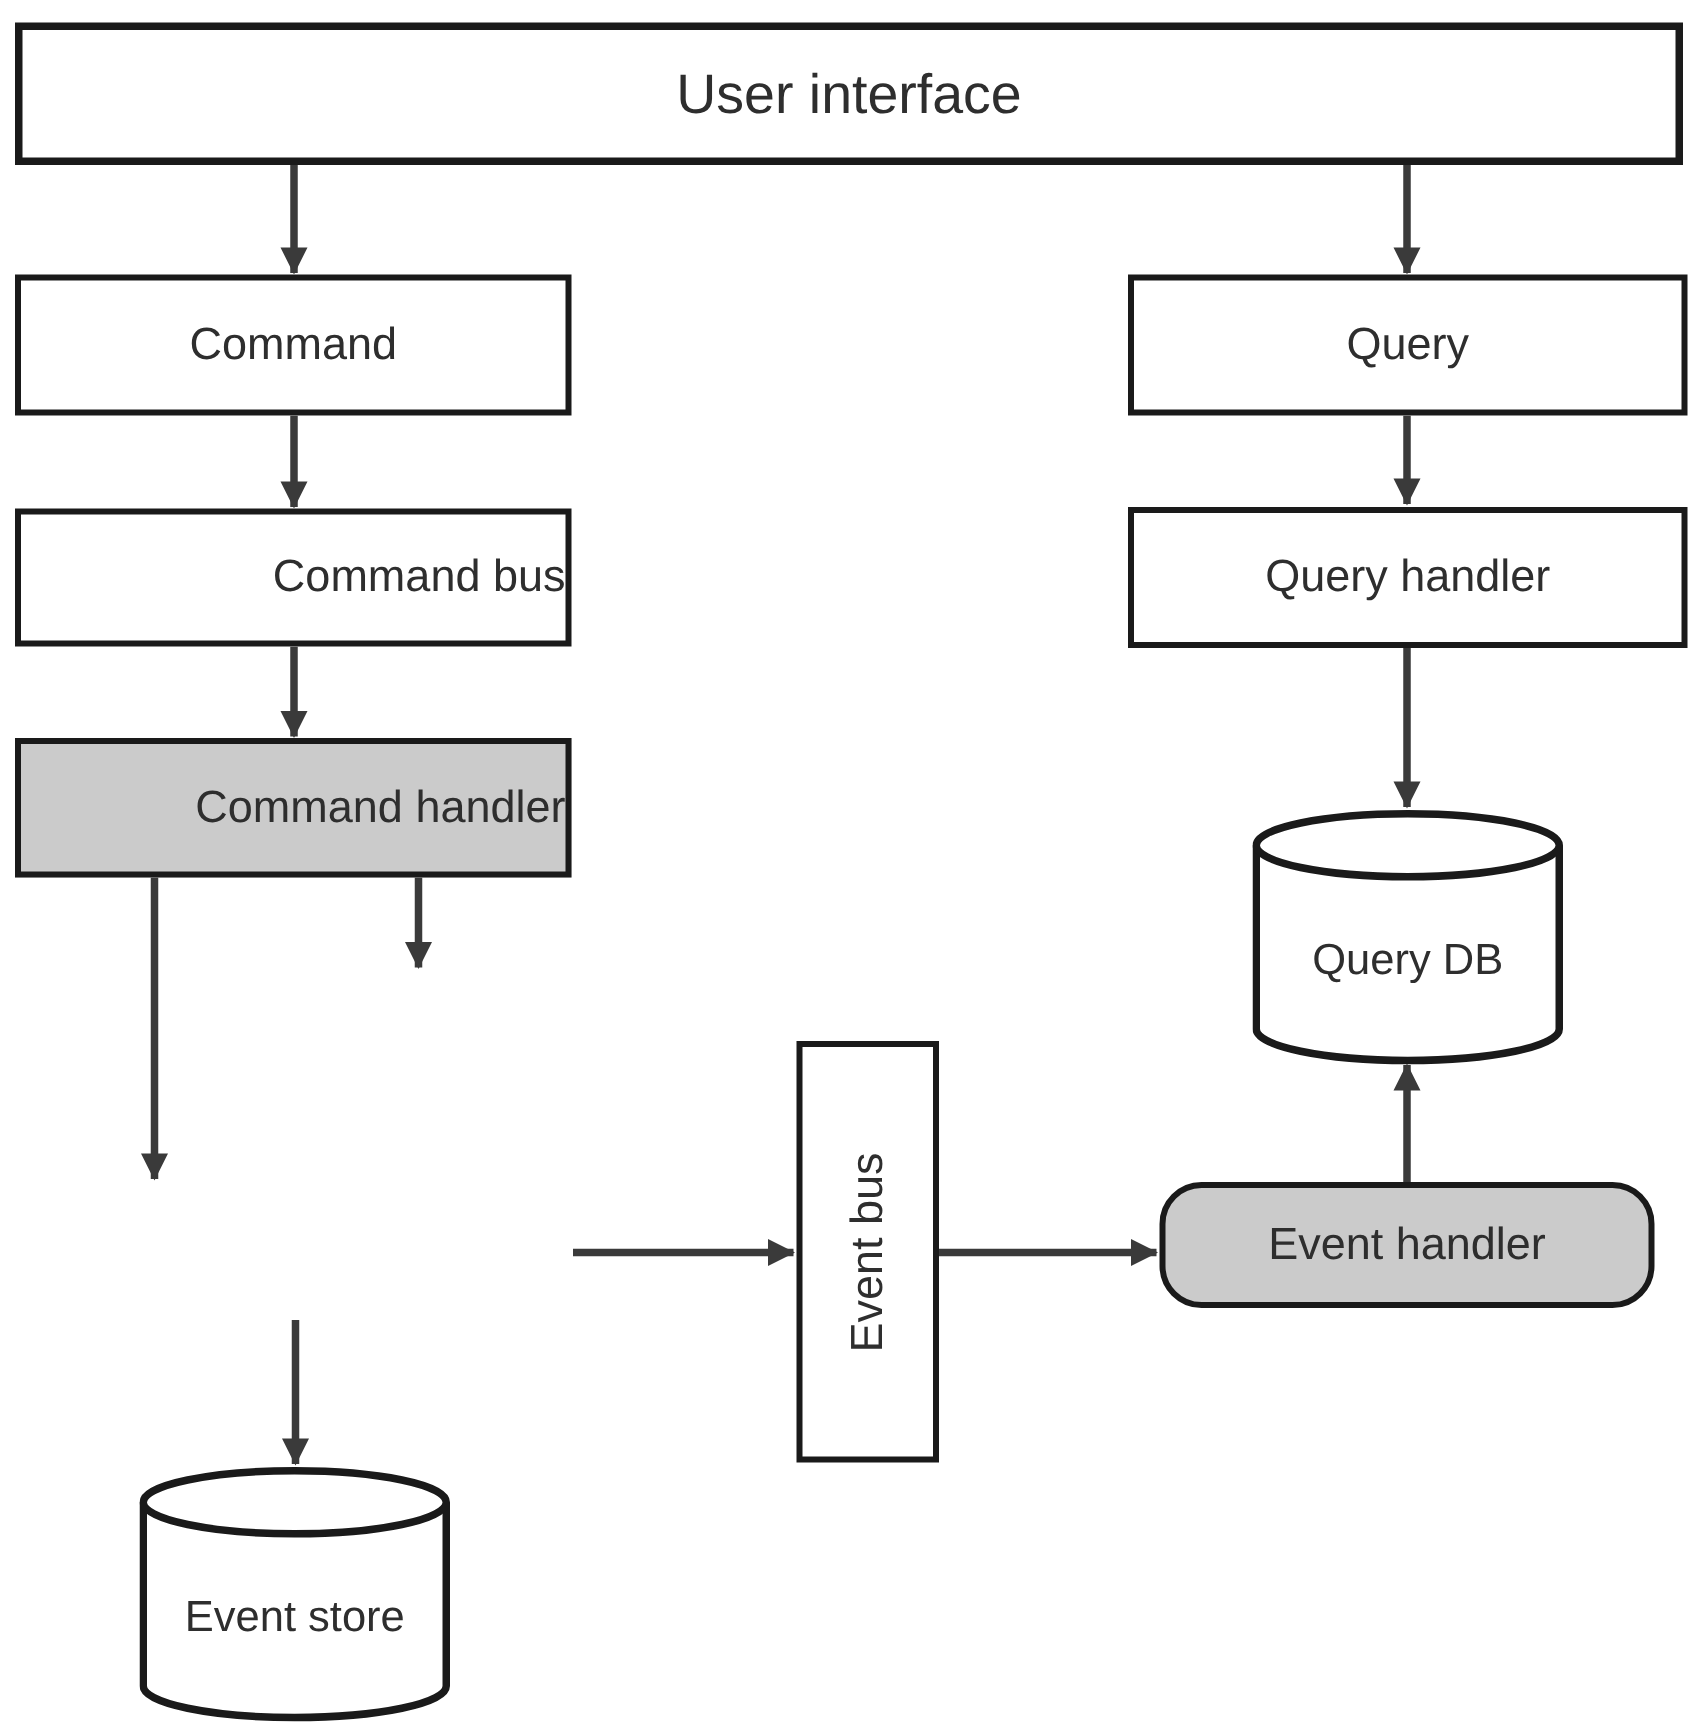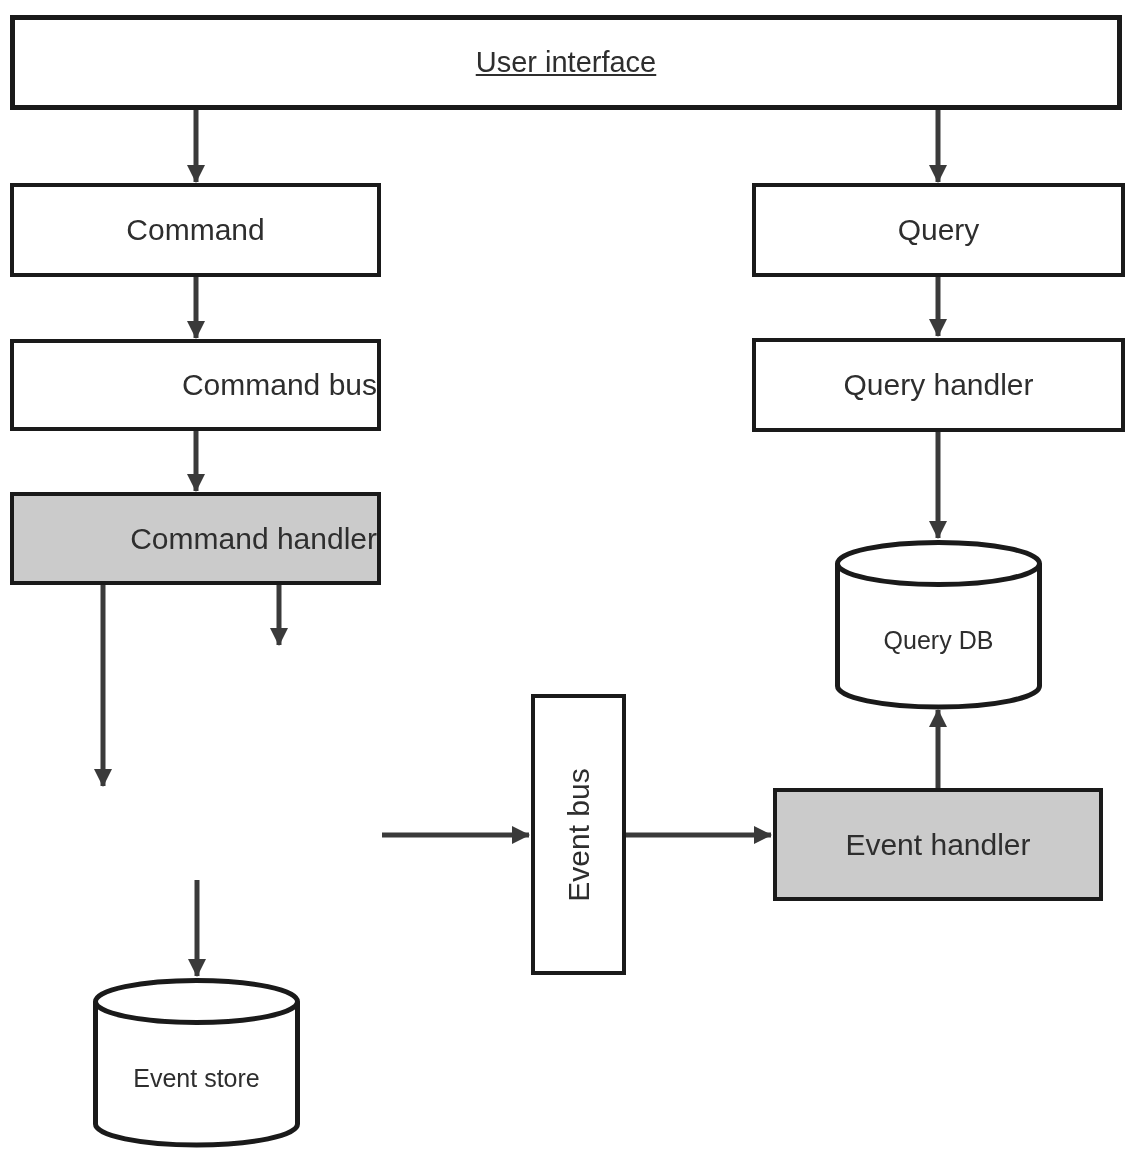--- a/index.html
+++ b/index.html
@@ -29,54 +29,54 @@
     background: var(--box-fill, #ffffff);
     border: 4px solid var(--border, #1a1a1a);
     display: flex;
     align-items: center;
     justify-content: center;
     font-size: 30px;
     text-align: center;
     color: var(--text, #2e2e2e);
   }
   .node.gray { background: var(--highlight-fill, #cbcbcb); }
-  .node.title { font-size: 29px; text-decoration: underline; }
+  .node.title { font-size: 37px; }
   .node .label { display: inline-block; }
   .node.vertical .label { transform: rotate(-90deg); white-space: nowrap; }
 
   
   .n-ui              { left: 10px;  top: 15px;  width: 1112px; height: 95px; border-width: 5px; }
   .n-command         { left: 10px;  top: 183px; width: 371px;  height: 94px; }
   .n-command-bus     { left: 10px;  top: 339px; width: 371px;  height: 92px; justify-content: flex-end; }
   .n-command-handler { left: 10px;  top: 492px; width: 371px;  height: 93px; justify-content: flex-end; }
   .n-aggregate       { left: 177px; top: 646px; width: 206px;  height: 94px; }
   .n-repository      { left: 10px;  top: 787px; width: 372px;  height: 93px; }
   .n-event-bus       { left: 531px; top: 694px; width: 95px;   height: 281px; }
-  .n-event-handler   { left: 773px; top: 788px; width: 330px;  height: 113px; }
+  .n-event-handler   { left: 773px; top: 788px; width: 330px;  height: 84px; border-radius: 28px; }
   .n-query           { left: 752px; top: 183px; width: 373px;  height: 94px; }
   .n-query-handler   { left: 752px; top: 338px; width: 373px;  height: 94px; }
 
   .cyl { position: absolute; }
   .c-event-store { left: 93px;  top: 978px; width: 207px; height: 171px; }
   .c-query-db    { left: 835px; top: 540px; width: 207px; height: 171px; }
   .cyl svg { display: block; width: 207px; height: 171px; }
   .cyl svg path, .cyl svg ellipse {
     fill: var(--box-fill, #ffffff);
     stroke: var(--border, #1a1a1a);
     stroke-width: 5px;
   }
   .cyl .label {
     position: absolute;
     left: 0; top: 0;
     width: 100%; height: 100%;
     display: flex;
     align-items: center;
     justify-content: center;
     padding-top: 30px;
-    font-size: 25px;
+    font-size: 29px;
     color: var(--text, #2e2e2e);
   }
 </style>
 </head>
 <body>
 
 <div class="canvas">
 
   <svg id="edge-layer" viewBox="0 0 1135 1156" xmlns="http://www.w3.org/2000/svg">
     <defs>

